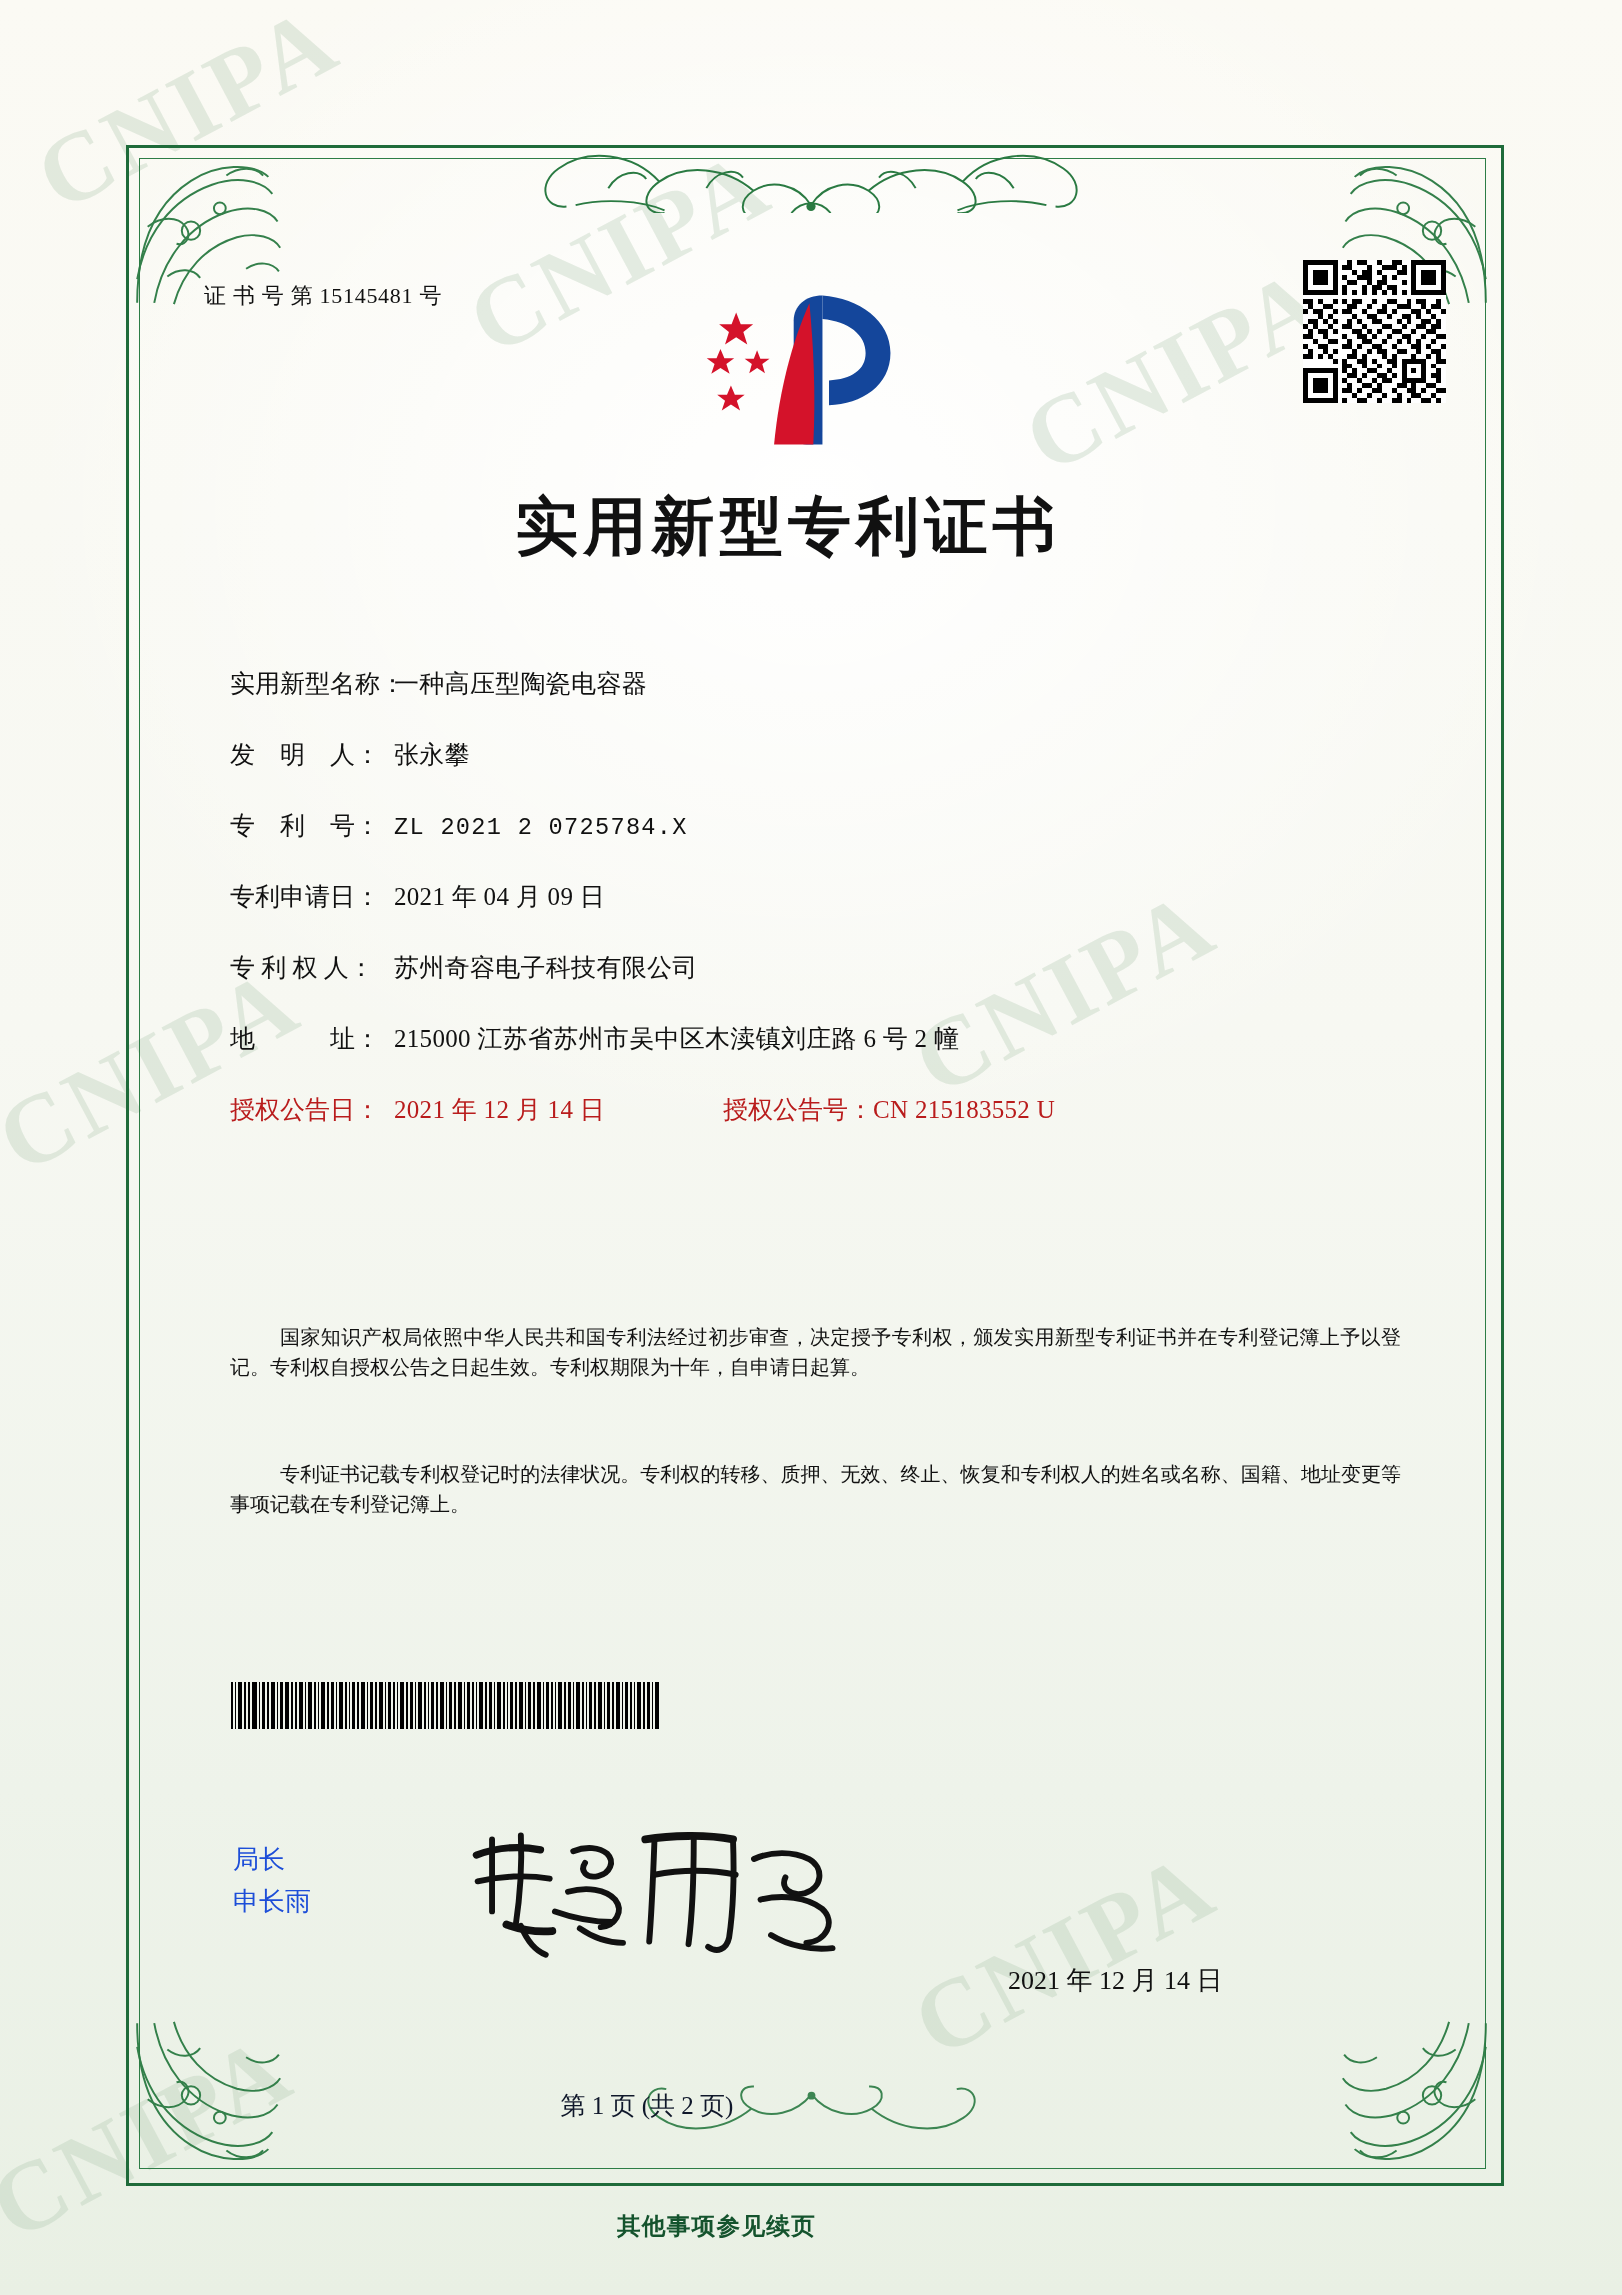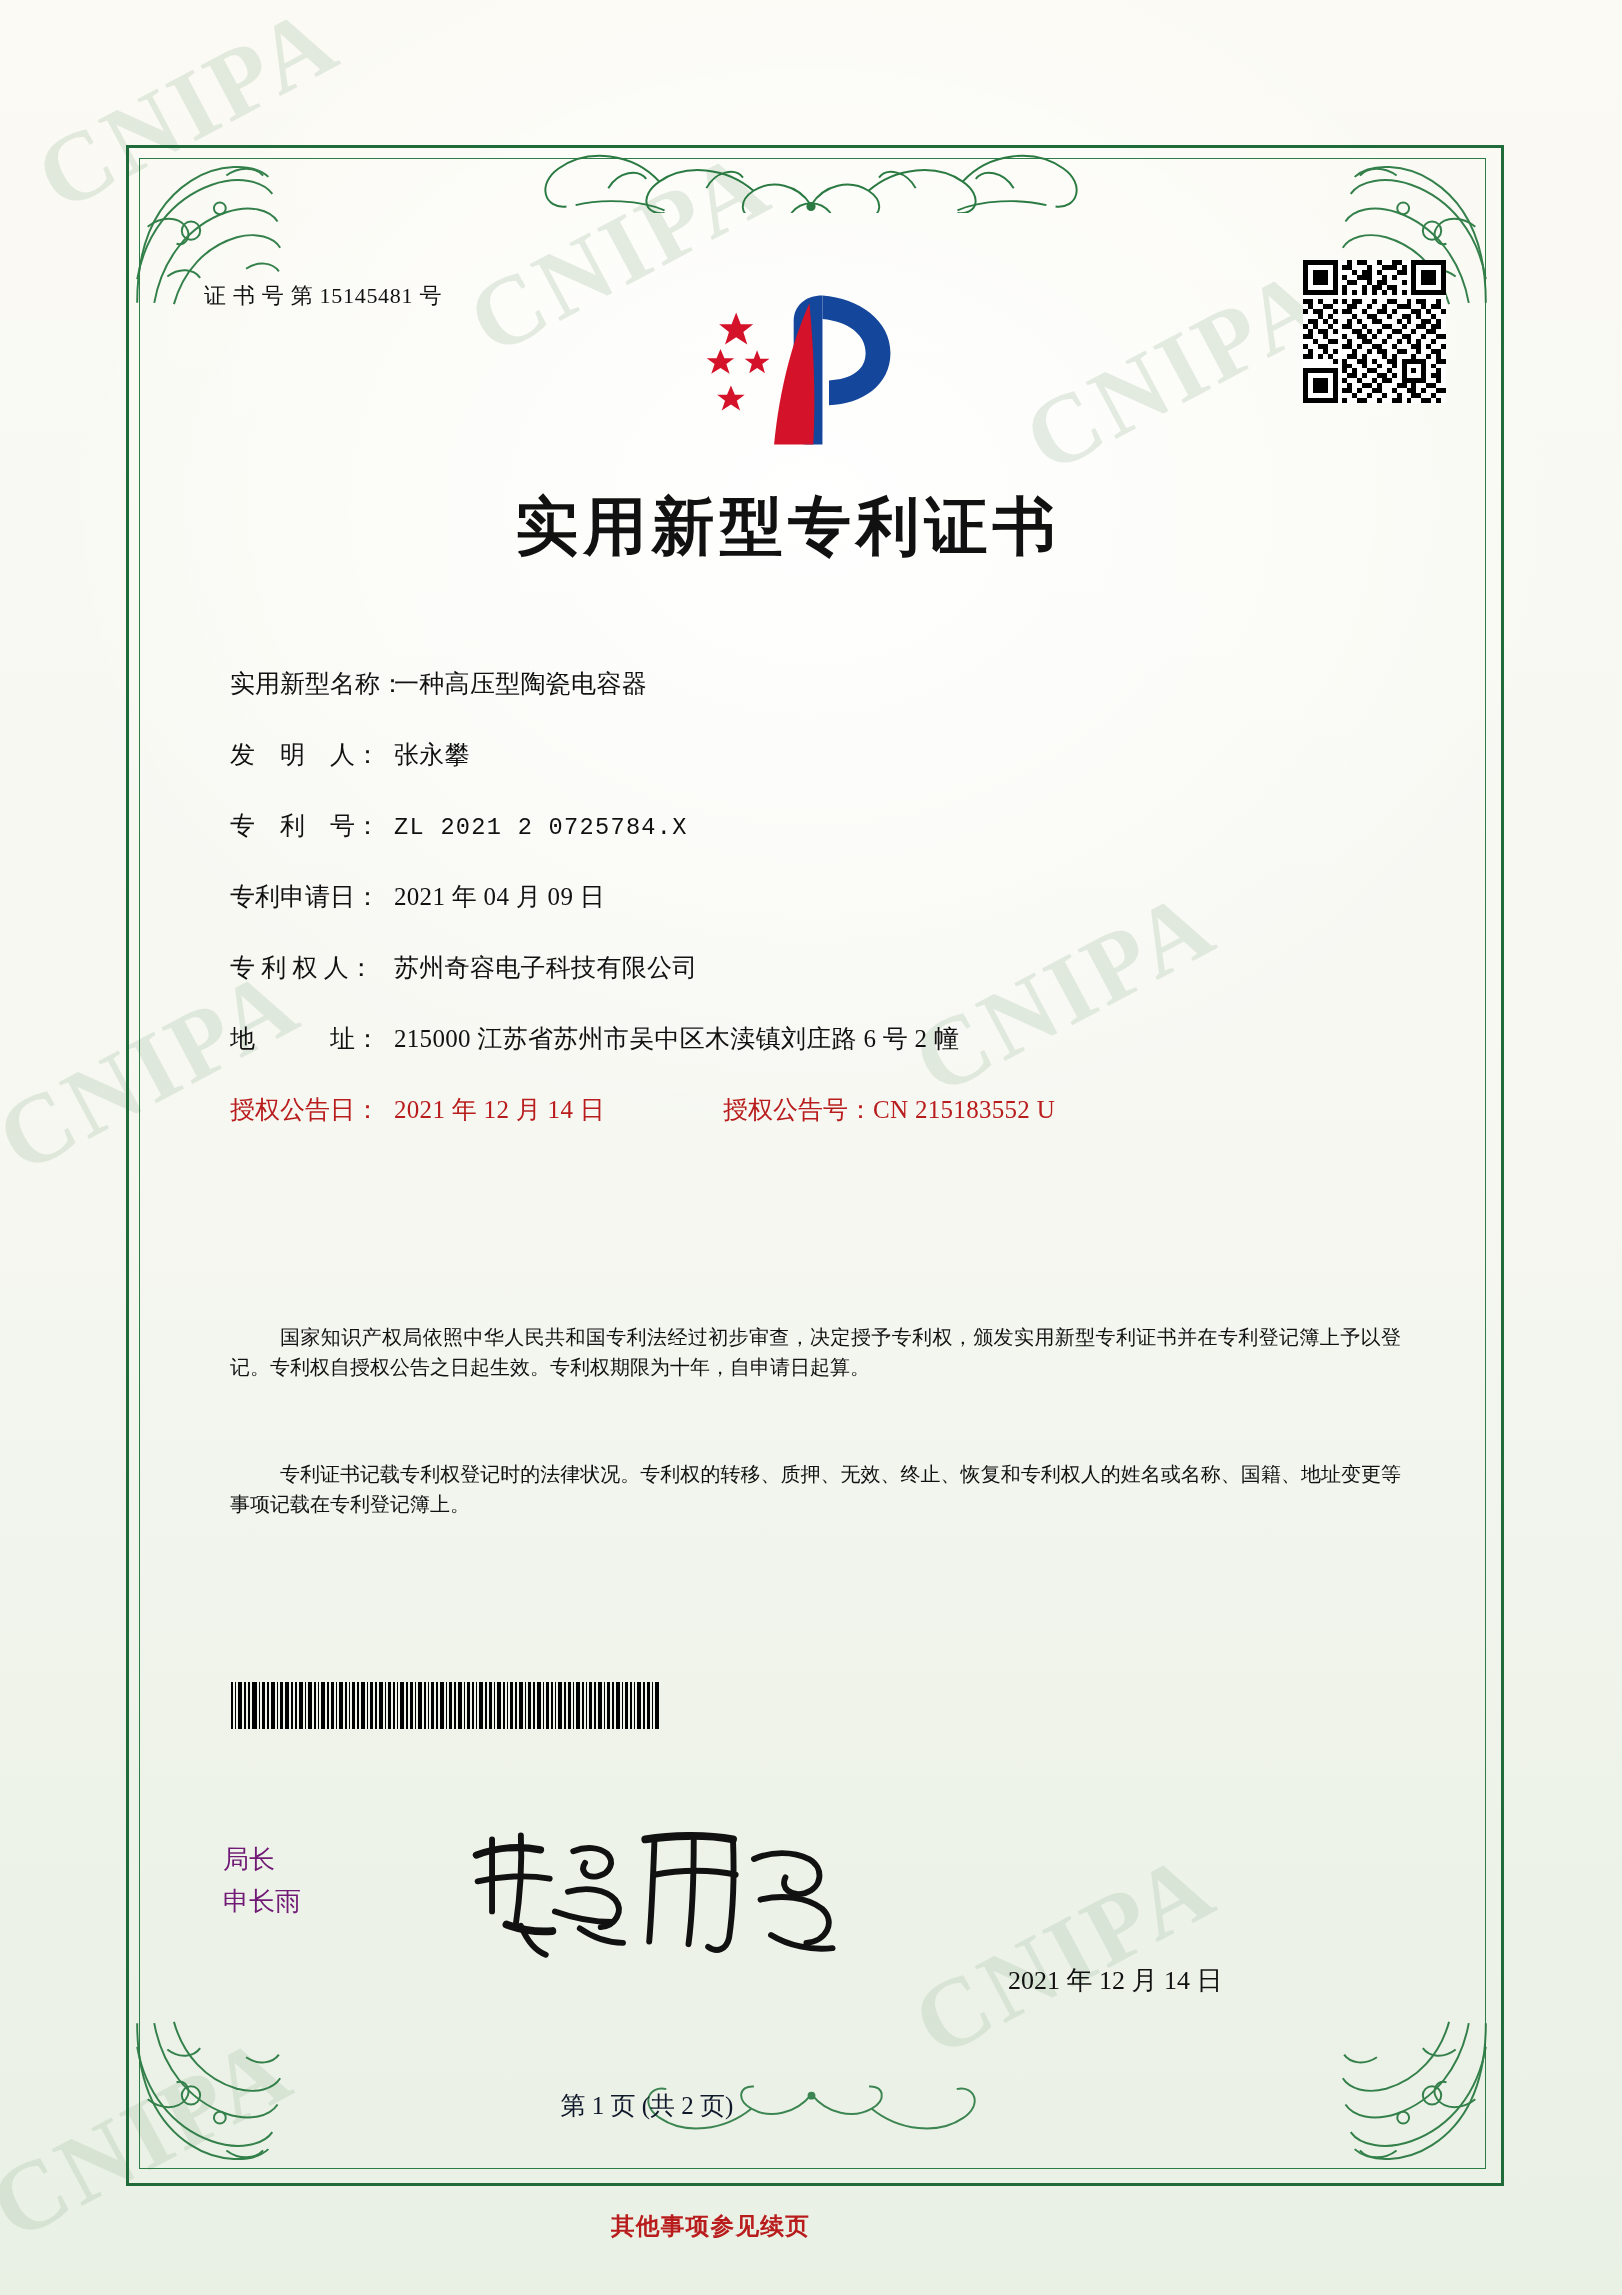--- a/index.html
+++ b/index.html
@@ -167,24 +167,24 @@
 
   .barcode {
     position: absolute;
     left: 230px; top: 1682px;
     width: 432px; height: 47px;
   }
   .barcode svg { width:100%; height:100%; display:block; }
 
   .director-label {
     position: absolute;
-    left: 223px; top: 1839px;
+    left: 233px; top: 1839px;
     font-size: 26px;
     line-height: 42px;
-    color: #701a75;
+    color: #1d4ed8;
   }
   .signature {
     position: absolute;
     left: 458px; top: 1813px;
     width: 406px; height: 151px;
     color: #111;
   }
   .signature svg { width:100%; height:100%; display:block; }
 
   .issue-date {
@@ -198,26 +198,26 @@
     position: absolute;
     left: 0; top: 2089px;
     width: 1294px;
     text-align: center;
     font-size: 25px;
     color: #0f172a;
   }
 
   .footnote {
     position: absolute;
-    left: 0; top: 2210px;
+    left: 6px; top: 2210px;
     width: 1421px;
     text-align: center;
     font-size: 23.6px;
     font-weight: 700;
-    color: #b91c1c;
+    color: #14532d;
     letter-spacing: 1.3px;
   }
 </style>
 </head>
 <body>
 
 <div class="page">
   <div class="page-tint"></div>
 
   <div class="wm" style="left:26px; top:52px; font-size:98px; transform:rotate(-28deg);">CNIPA</div>

